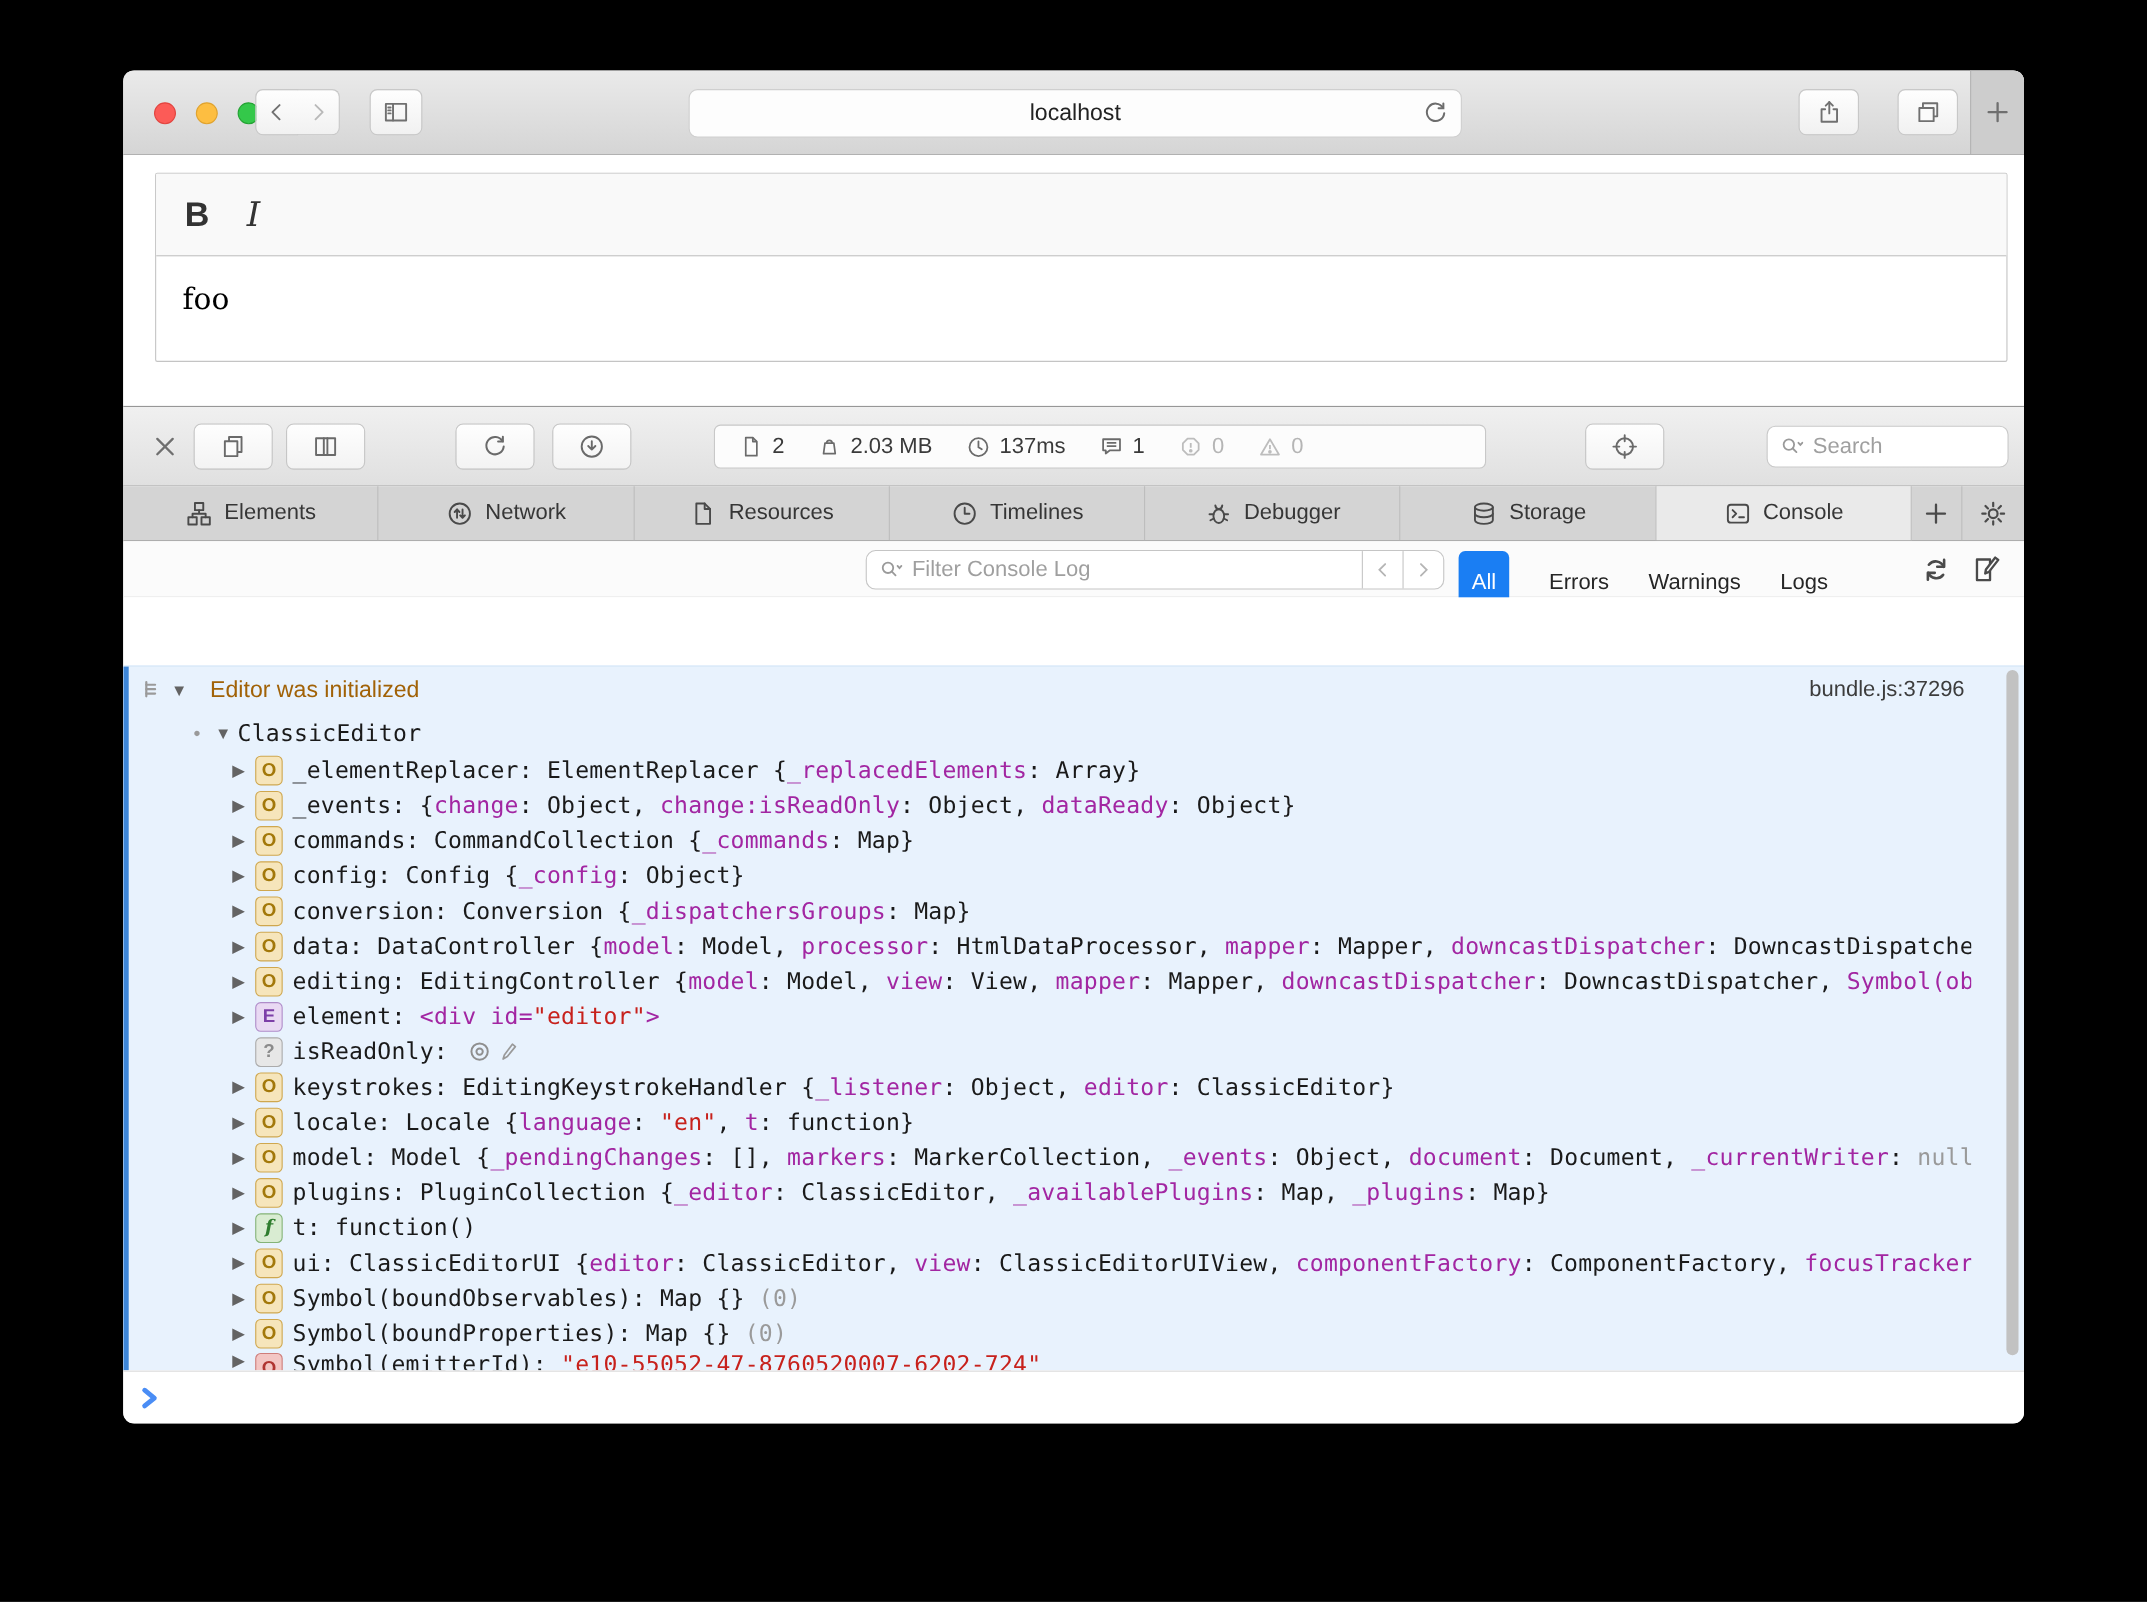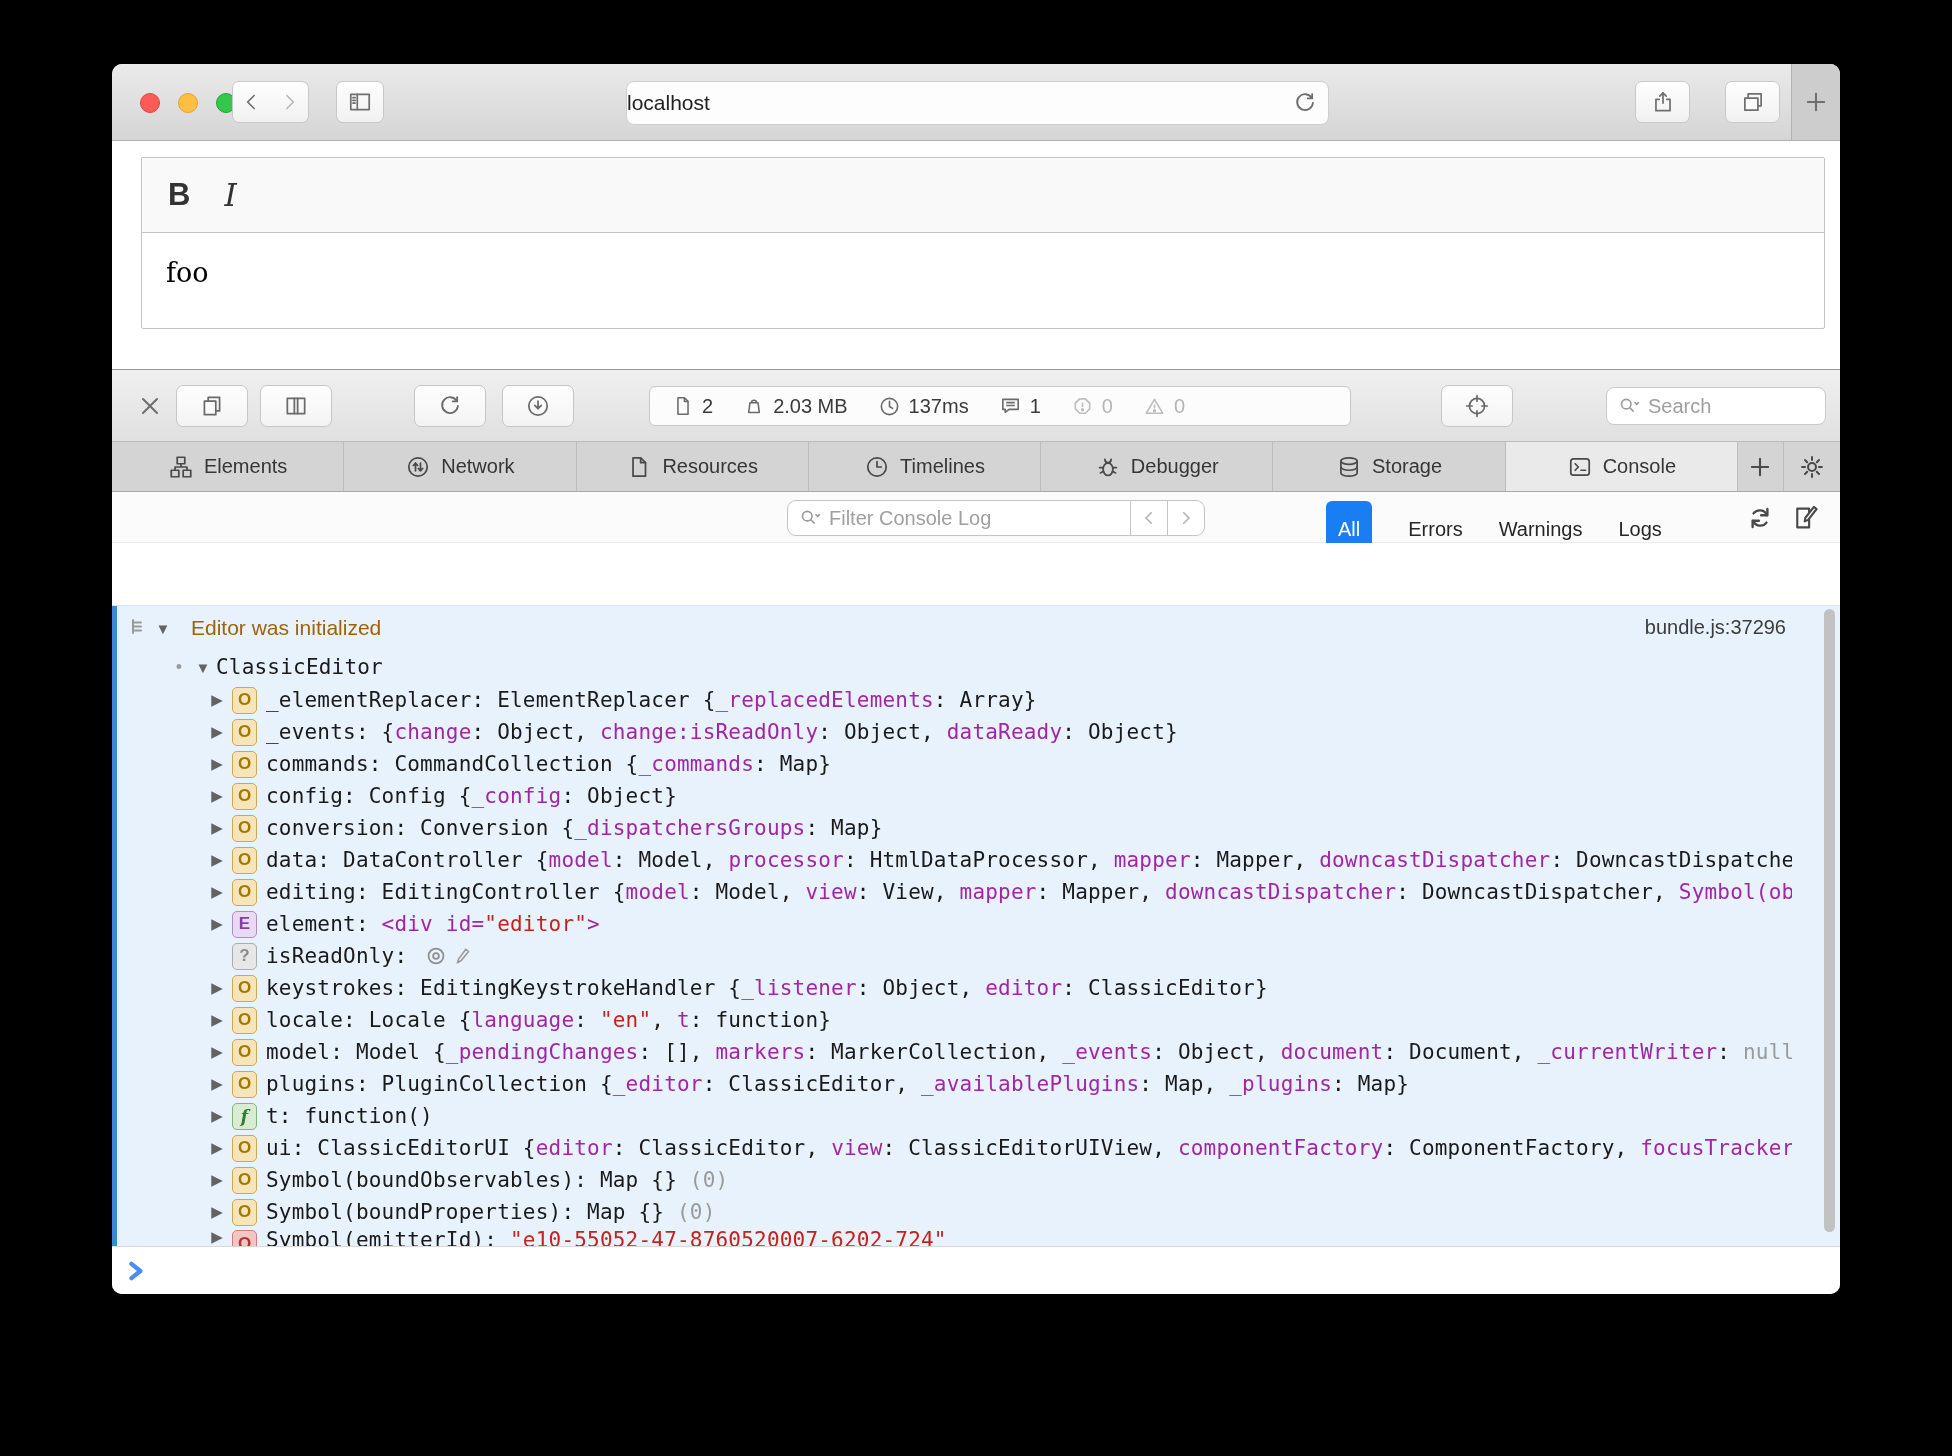--- a/index.html
+++ b/index.html
@@ -11,21 +11,21 @@
   .light{position:absolute;top:29px;width:18px;height:18px;border-radius:50%;}
   .light.red{left:28px;background:#fc5b57;border:1px solid #e2443f;}
   .light.yellow{left:66px;background:#fdbe41;border:1px solid #e0a32e;}
   .light.green{left:104px;background:#34c84a;border:1px solid #24a334;}
   .tb-btn{position:absolute;top:17px;height:42px;background:linear-gradient(#fefefe,#f1f1f1);border:1px solid #c8c8c8;border-radius:7px;display:flex;align-items:center;justify-content:center;color:#5f5f5f;box-sizing:border-box;}
   .tb-btn svg{stroke:#707070;}
   .navback{left:120px;width:39px;border-top-right-radius:0;border-bottom-right-radius:0;}
   .navfwd{left:158px;width:39px;border-left:none;border-top-left-radius:0;border-bottom-left-radius:0;}
   .navfwd svg{stroke:#b9b9b9;}
   .sidebarbtn{left:224px;width:48px;}
-  .urlfield{position:absolute;left:514px;top:17px;width:701px;height:42px;background:#fdfdfd;border:1px solid #cfcfcf;border-radius:8px;display:flex;align-items:center;justify-content:flex-start;}
+  .urlfield{position:absolute;left:514px;top:17px;width:701px;height:42px;background:#fdfdfd;border:1px solid #cfcfcf;border-radius:8px;display:flex;align-items:center;justify-content:center;}
   .urltext{font-size:21px;color:#222;}
   .urlreload{position:absolute;right:10px;top:8px;width:26px;height:26px;}
   .sharebtn{left:1523px;width:55px;}
   .tabsbtn{left:1613px;width:55px;}
   .newtabzone{position:absolute;right:0;top:0;width:48px;height:76px;background:#cdcdcd;border-left:1px solid #b3b3b3;display:flex;align-items:center;justify-content:center;}
   .newtabzone svg{stroke:#6f6f6f;}
 
   
   .page{position:absolute;left:0;top:77px;width:100%;height:228px;background:#fff;}
   .editorbox{position:absolute;left:29px;top:16px;width:1684px;height:172px;border:1px solid #c4c4c4;border-radius:2px;box-sizing:border-box;background:#fff;}
@@ -53,21 +53,21 @@
   .tab{flex:1;display:flex;align-items:center;justify-content:center;gap:10px;font-size:20px;color:#363636;border-right:1px solid #bdbdbd;box-sizing:border-box;}
   .tab svg{stroke:#4a4a4a;}
   .tab.selected{background:#eaeaea;}
   .tabcell{display:flex;align-items:center;justify-content:center;box-sizing:border-box;}
   .tab-plus{width:46px;border-right:1px solid #bdbdbd;}
   .tab-gear{width:56px;}
   .tabcell svg{stroke:#4a4a4a;}
 
   
   .dt-filter{position:absolute;left:0;top:428px;width:100%;height:51px;background:#fbfbfb;border-bottom:1px solid #ebebeb;box-sizing:border-box;}
-  .filterfield{position:absolute;left:675px;top:8px;width:418px;height:36px;border:1px solid #c5c5c5;border-radius:9px;background:#fff;display:flex;align-items:center;box-sizing:border-box;justify-content:space-between;}
+  .filterfield{position:absolute;left:675px;top:8px;width:526px;height:36px;border:1px solid #c5c5c5;border-radius:9px;background:#fff;display:flex;align-items:center;box-sizing:border-box;justify-content:space-between;}
   .filterfield .ph{flex:1;display:flex;align-items:center;gap:7px;padding-left:10px;}
   .filterfield svg{stroke:#9a9a9a;}
   .fnav{width:37px;height:100%;border-left:1px solid #c5c5c5;display:flex;align-items:center;justify-content:center;box-sizing:border-box;}
   .fnav svg{stroke:#b5b5b5;}
   .scopes{position:absolute;left:1214px;top:9px;display:flex;align-items:center;gap:36px;font-size:20px;color:#262626;}
   .scope-pill{background:#1a7ef3;color:#fff;border-radius:6px;padding:17px 12px;}
   .f-icon{position:absolute;top:10px;width:36px;height:32px;display:flex;align-items:center;justify-content:center;}
   .f-icon svg{stroke:#4a4a4a;}
 
   

